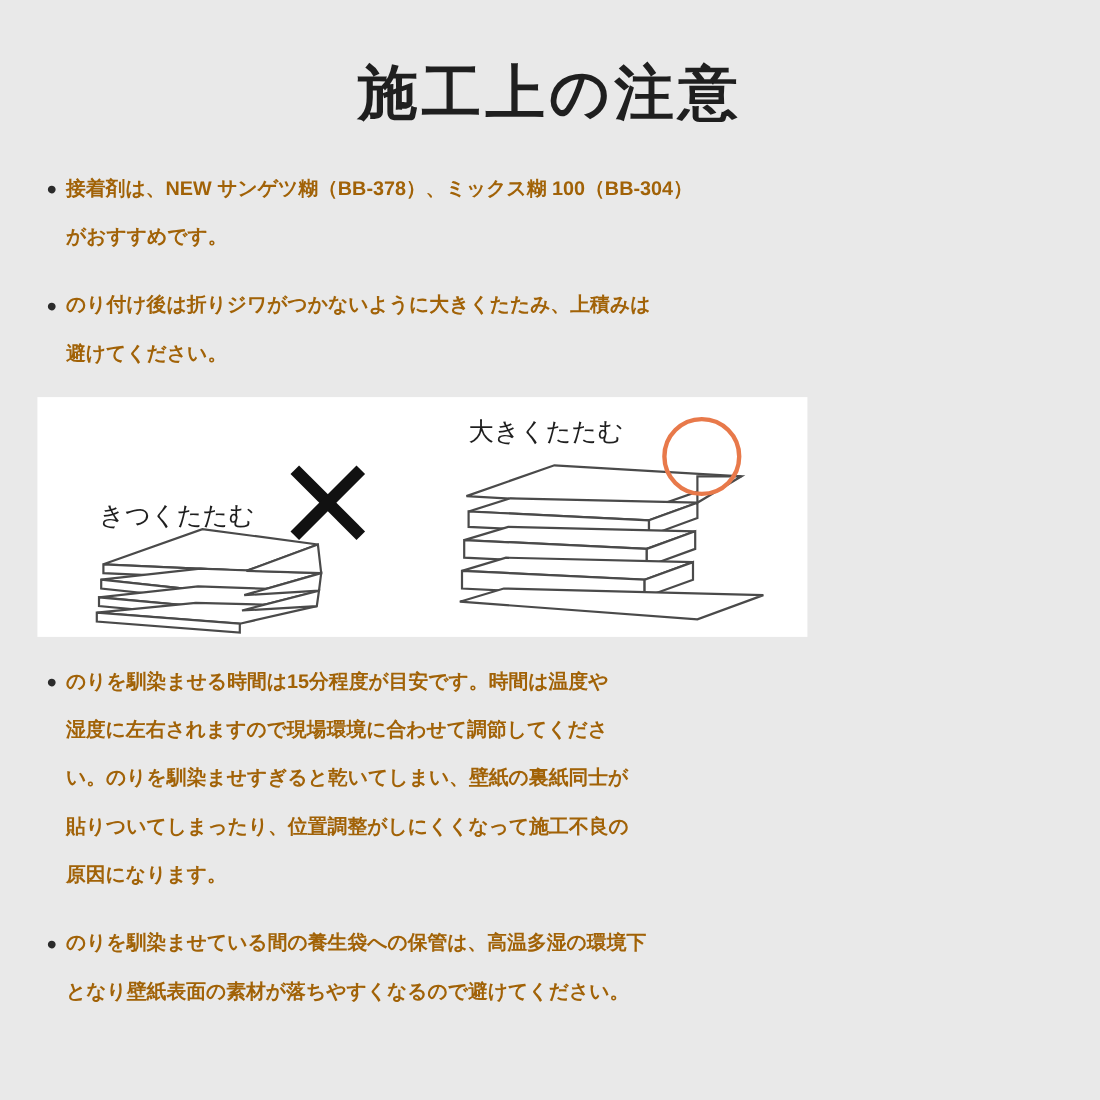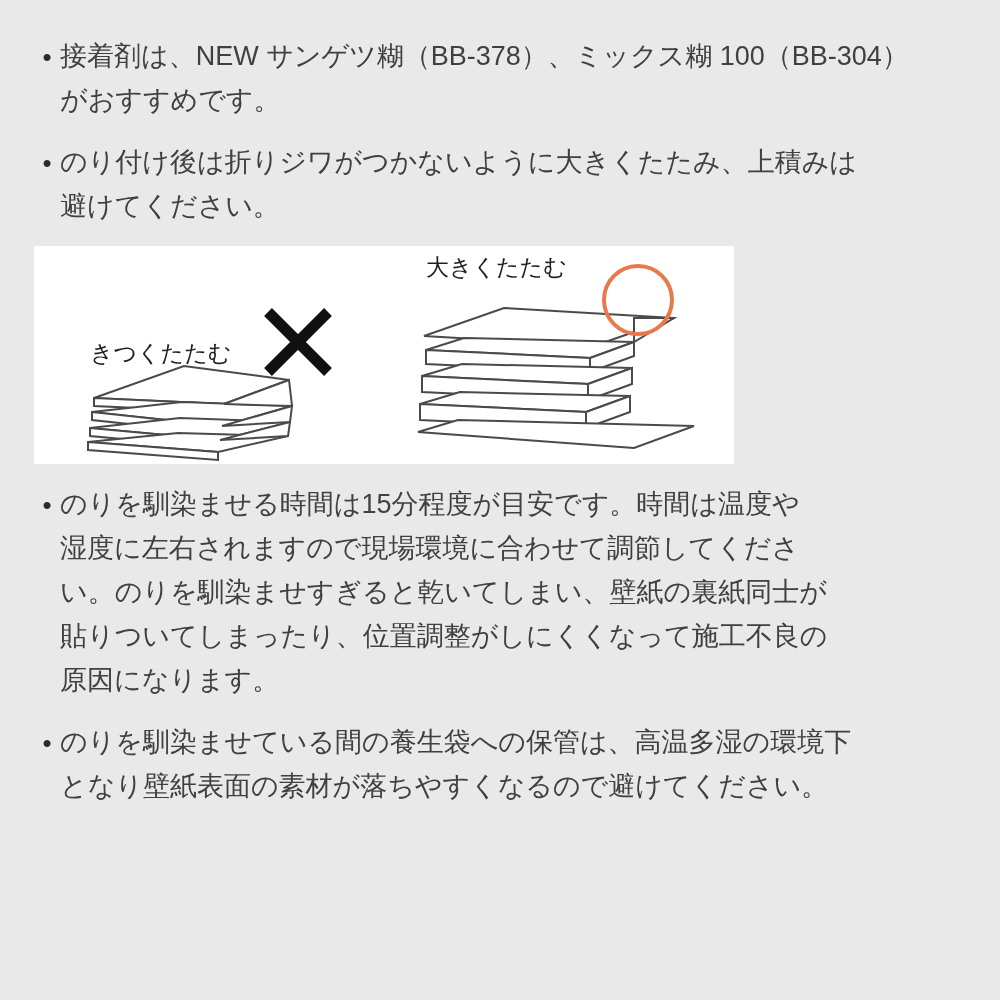--- a/index.html
+++ b/index.html
@@ -42,25 +42,26 @@
   .bullet-dot {
     flex: 0 0 auto;
     width: 26px;
     font-size: 26px;
     line-height: 46px;
     text-align: center;
     color: #2b2b2b;
   }
   .bullet-text {
     flex: 1 1 auto;
-    font-size: 27px;
+    font-size: 18px;
     line-height: 44px;
     letter-spacing: 0px;
-    color: #404040;
+    color: #a16207;
     white-space: pre-line;
+    font-weight: bold;
   }
   .fold-section {
     display: flex;
     align-items: center;
     margin: 10px 0 18px 0;
   }
   .fold-label {
     flex: 0 0 238px;
     font-size: 29px;
     font-weight: 700;
@@ -77,21 +78,21 @@
     background: #ffffff;
   }
   .fig-caption {
     position: absolute;
     font-size: 23px;
     color: #1f1f1f;
     font-weight: 500;
     white-space: nowrap;
   }
   .cap-left { left: 56px; top: 52px; margin-top: 40px; }
-  .cap-right { left: 392px; top: 6px; }
+  .cap-right { left: 392px; top: 16px; }
   .cross-mark {
     position: absolute;
     left: 228px;
     top: 60px;
     width: 72px;
     height: 72px;
   }
   .circle-mark {
     position: absolute;
     left: 568px;
@@ -109,20 +110,21 @@
   }
   .bottom-block {
     margin-top: 4px;
   }
 </style>
 </head>
 <body>
 
 <div class="page">
 
+  <h1 class="title">施工上の注意</h1>
 
   <div class="content">
 
     <div class="bullet-row">
       <span class="bullet-dot">•</span>
       <span class="bullet-text">接着剤は、NEW サンゲツ糊（BB-378）、ミックス糊 100（BB-304）
 がおすすめです。</span>
     </div>
 
     <div class="bullet-row">

